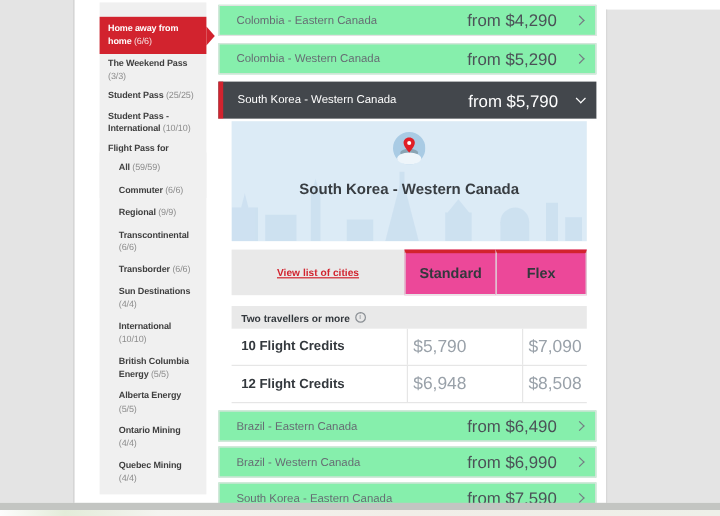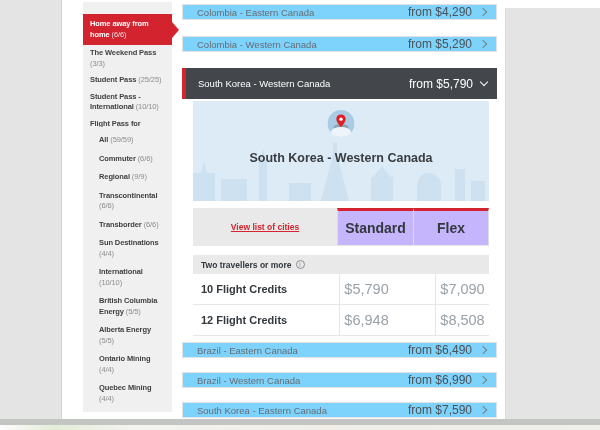--- a/index.html
+++ b/index.html
@@ -25,44 +25,44 @@
   .sb-group2 .sb-item { padding-top:4px; padding-bottom:4px; }
   .sb-label { font-weight:bold; }
   .sb-count { color:#8d8d8d; font-weight:normal; }
   .sb-item.sel { position:relative; background:#d2232e; color:#fff; padding-top:5px; padding-bottom:5px; }
   .sb-item.sel .sb-label { color:#fff; }
   .sb-item.sel .sb-count { color:#f6dddd; }
   .sb-item.sel::after { content:""; position:absolute; right:-7px; top:50%; margin-top:-8px;
     border-left:7px solid #d2232e; border-top:8px solid transparent; border-bottom:8px solid transparent; }
 
   
-  .acc-row { position:absolute; left:182px; width:315px; height:16px; background:#7dd3fc;
+  .acc-row { position:absolute; left:182px; width:315px; height:26px; background:#86efac;
     border:1px solid #e2e2e2; display:flex; align-items:center; padding:0 10px 0 14px; cursor:pointer; }
   .acc-label { flex:1; font-size:9.5px; color:#666c73; }
-  .acc-price { font-size:12px; color:#4b5157; margin-right:8px; }
+  .acc-price { font-size:14px; color:#4b5157; margin-right:16px; }
   .chev { width:6px; height:6px; border-right:1.4px solid #757c83; border-bottom:1.4px solid #757c83; }
   .chev-r { transform:rotate(-45deg); }
   .acc-row.dark { background:#43474c; border:none; border-left:4px solid #d2232e; height:31px; padding-left:12px; }
   .acc-row.dark .acc-label, .acc-row.dark .acc-price { color:#ffffff; }
   .acc-row.dark .chev { border-color:#fff; transform:rotate(45deg); margin-top:-3px; }
 
   
   .panel { position:absolute; left:182px; top:99px; width:315px; height:242px; background:#fff; }
   .hero { position:absolute; left:11px; top:2px; width:296px; height:100px; background:#dcebf6; overflow:hidden; }
   .skyline { position:absolute; left:0; bottom:0; }
   .pin-badge { position:absolute; left:50%; top:9px; transform:translateX(-50%); width:27px; height:27px; }
   .hero-title { position:absolute; top:50px; width:100%; text-align:center; font-size:12.5px; font-weight:bold; color:#383d42; }
 
   .ptable { position:absolute; left:11px; top:109px; width:296px; }
   .pt-header { display:flex; height:38px;border-radius:10px; }
   .pt-cities { width:144px; background:#e9e9e9; display:flex; align-items:center; justify-content:center; }
   .pt-cities a { color:#d2232e; font-size:8.5px; font-weight:bold; text-decoration:underline; cursor:pointer; }
-  .pt-col { width:76px; background:#c4b5fd; border-top:3px solid #d2232e; border-left:1px solid #dddddd;
+  .pt-col { width:76px; background:#ec4899; border-top:3px solid #d2232e; border-left:1px solid #dddddd;
     border-bottom:1px solid #e5e5e5; display:flex; align-items:center; justify-content:center;
-    font-size:14px; font-weight:bold; color:#33383d; }
+    font-size:12px; font-weight:bold; color:#33383d; }
   .pt-col:last-child { border-right:1px solid #dddddd; }
   .pt-group { margin-top:9px; height:19px; background:#e9e9e9; display:flex; align-items:center;
     padding-left:8px; font-size:8.5px; font-weight:bold; color:#33383d; }
   .info-icon { margin-left:4px; width:9px; height:9px; border:1px solid #8a8f94; border-radius:50%;
     font-size:6.5px; font-weight:normal; color:#8a8f94; display:inline-flex; align-items:center; justify-content:center; }
   .pt-row { display:flex; height:31px; border-bottom:1px solid #e6e6e6; background:#fff; }
   .pt-label { width:144px; display:flex; align-items:center; padding-left:8px;
     font-size:11px; font-weight:bold; color:#33383d; }
   .pt-price { width:76px; display:flex; align-items:center; justify-content:center;
     font-size:14.5px; color:#99a1a9; border-left:1px solid #e6e6e6;margin-left:42px; }

